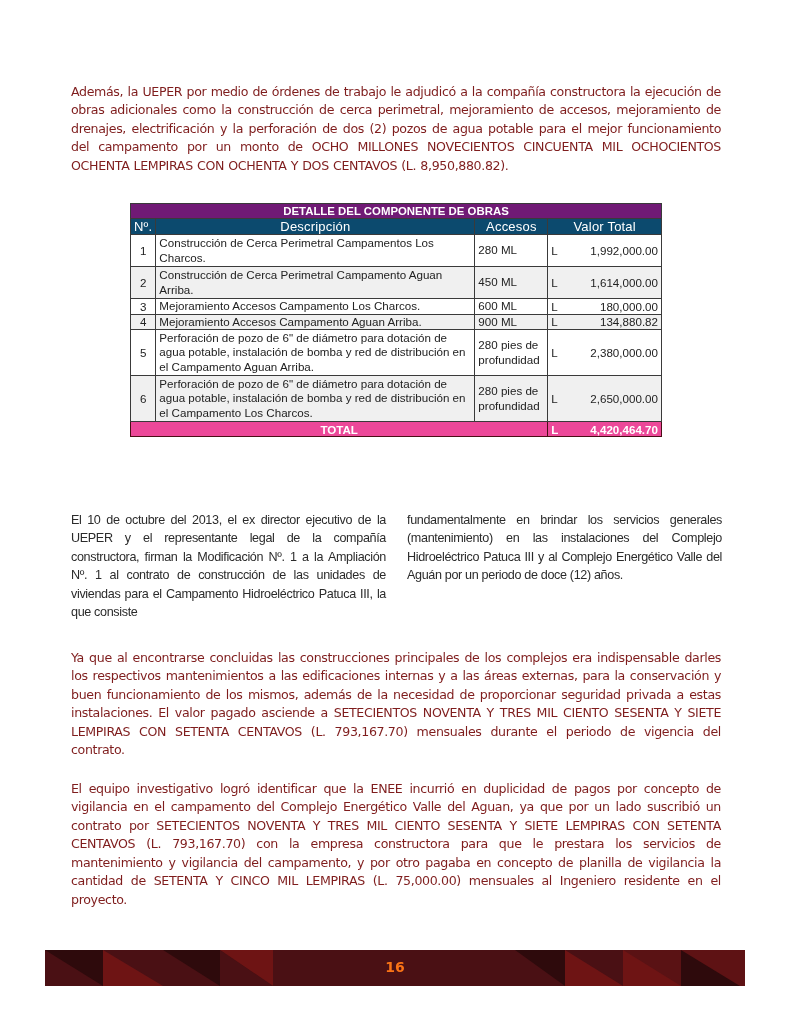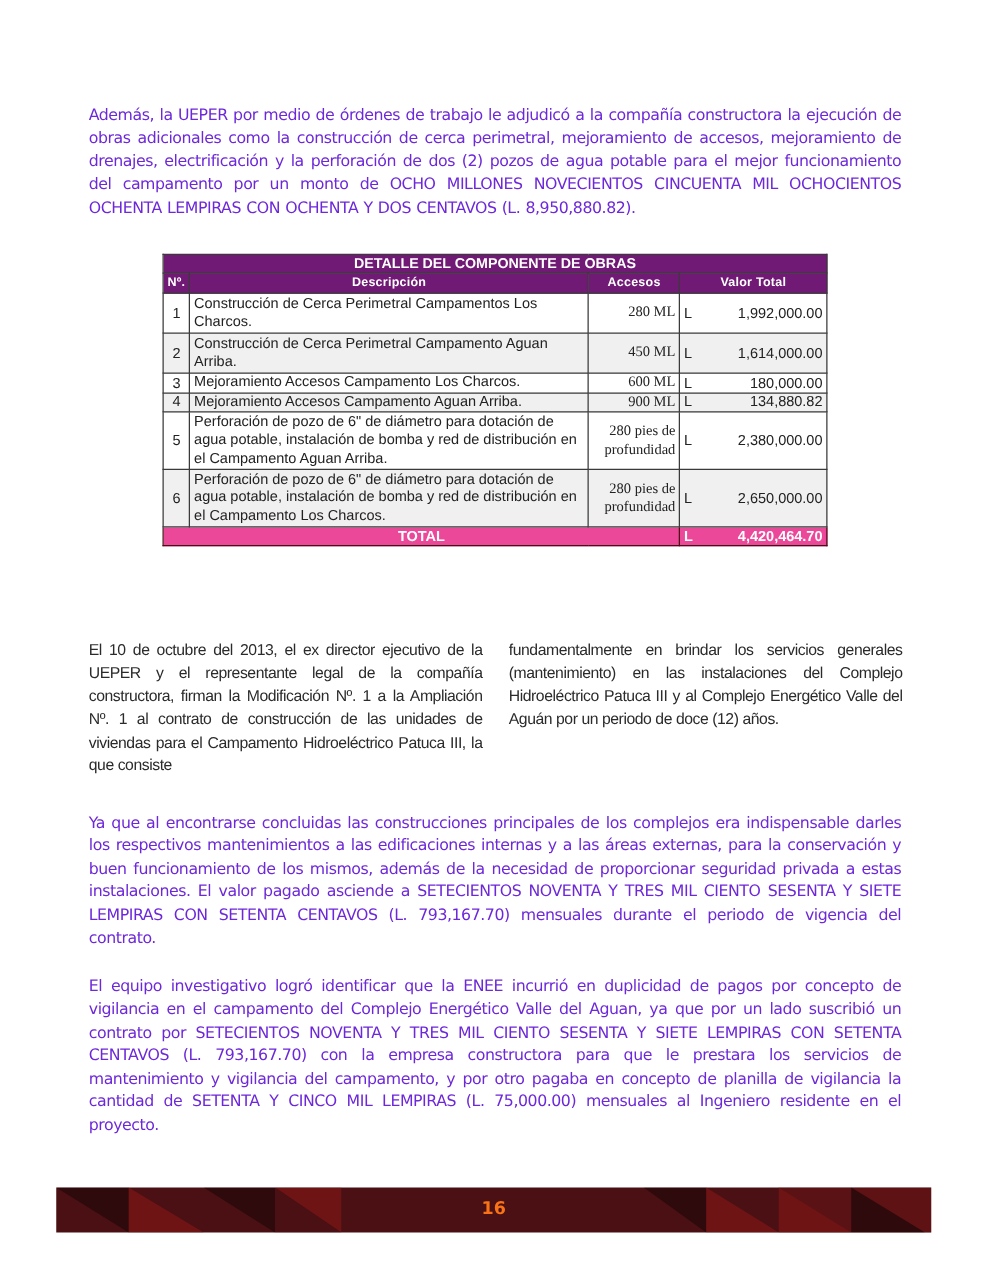--- a/index.html
+++ b/index.html
@@ -3,21 +3,21 @@
 <meta charset="utf-8">
 <style>
   html, body { margin: 0; padding: 0; background: #ffffff; }
   body {
     width: 791px; height: 1024px; position: relative; overflow: hidden;
     font-family: "Liberation Sans", sans-serif; color: #2a2a2a;
   }
   .para {
     position: absolute; left: 71px; width: 650px;
     font-family: "DejaVu Sans", sans-serif; font-size: 12.6px; line-height: 18.5px;
-    text-align: justify; color: #6d28d9; letter-spacing: -0.35px; word-spacing: 0.5px;
+    text-align: justify; color: #7f1d1d; letter-spacing: -0.35px; word-spacing: 0.5px;
   }
   #p1 { top: 70px; }
   .col {
     position: absolute; top: 498px; width: 315px;
     font-family: Liberation Sans, sans-serif; font-size: 12.6px; line-height: 18.5px;
     text-align: justify; color: #2b2b2b; letter-spacing: -0.35px;
   }
   #col-left { left: 71px; }
   #col-right { left: 407px; }
   #p3 { top: 636px; }
@@ -27,27 +27,27 @@
     position: absolute; left: 130px; top: 203px; width: 532px;
     border-collapse: collapse; font-family: "Liberation Sans", sans-serif;
     font-size: 11.6px; color: #222;
   }
   table.obras td, table.obras th { border: 1px solid #3a3a3a; padding: 0 3px; }
   .title-row th {
     background: #701a75; color: #ffffff; font-weight: bold; height: 14px;
     font-size: 11.4px; text-align: center; border-color: #555;
   }
   .head-row th {
-    background: #701a75; color: #ffffff; font-weight: bold; height: 15px;
-    font-size: 10px; letter-spacing: 0.2px; border-color: #555;
+    background: #0c4a6e; color: #ffffff; font-weight: normal; height: 15px;
+    font-size: 13px; letter-spacing: 0.2px; border-color: #555;
   }
   .head-row th.no { text-align: left; }
   td.num { text-align: center; width: 14px; }
   td.desc { text-align: left; line-height: 14.5px; width: 312px; }
-  td.qty { text-align: right; width: 66px; line-height: 14.5px; font-family: Liberation Serif, serif; }
+  td.qty { text-align: left; width: 66px; line-height: 14.5px; }
   td.cur { border-right: none !important; width: 14px; text-align: left; padding-left: 4px; }
   td.val { border-left: none !important; text-align: right; padding-right: 5px; }
   tr.alt td { background: #f0f0f0; }
   tr.single td { height: 14px; }
   tr.double td { height: 31px; }
   tr.triple td { height: 45px; }
   tr.total-row td {
     background: #ec4899; color: #ffffff; font-weight: bold; height: 14px;
     border-color: #4a0e16;
   }

